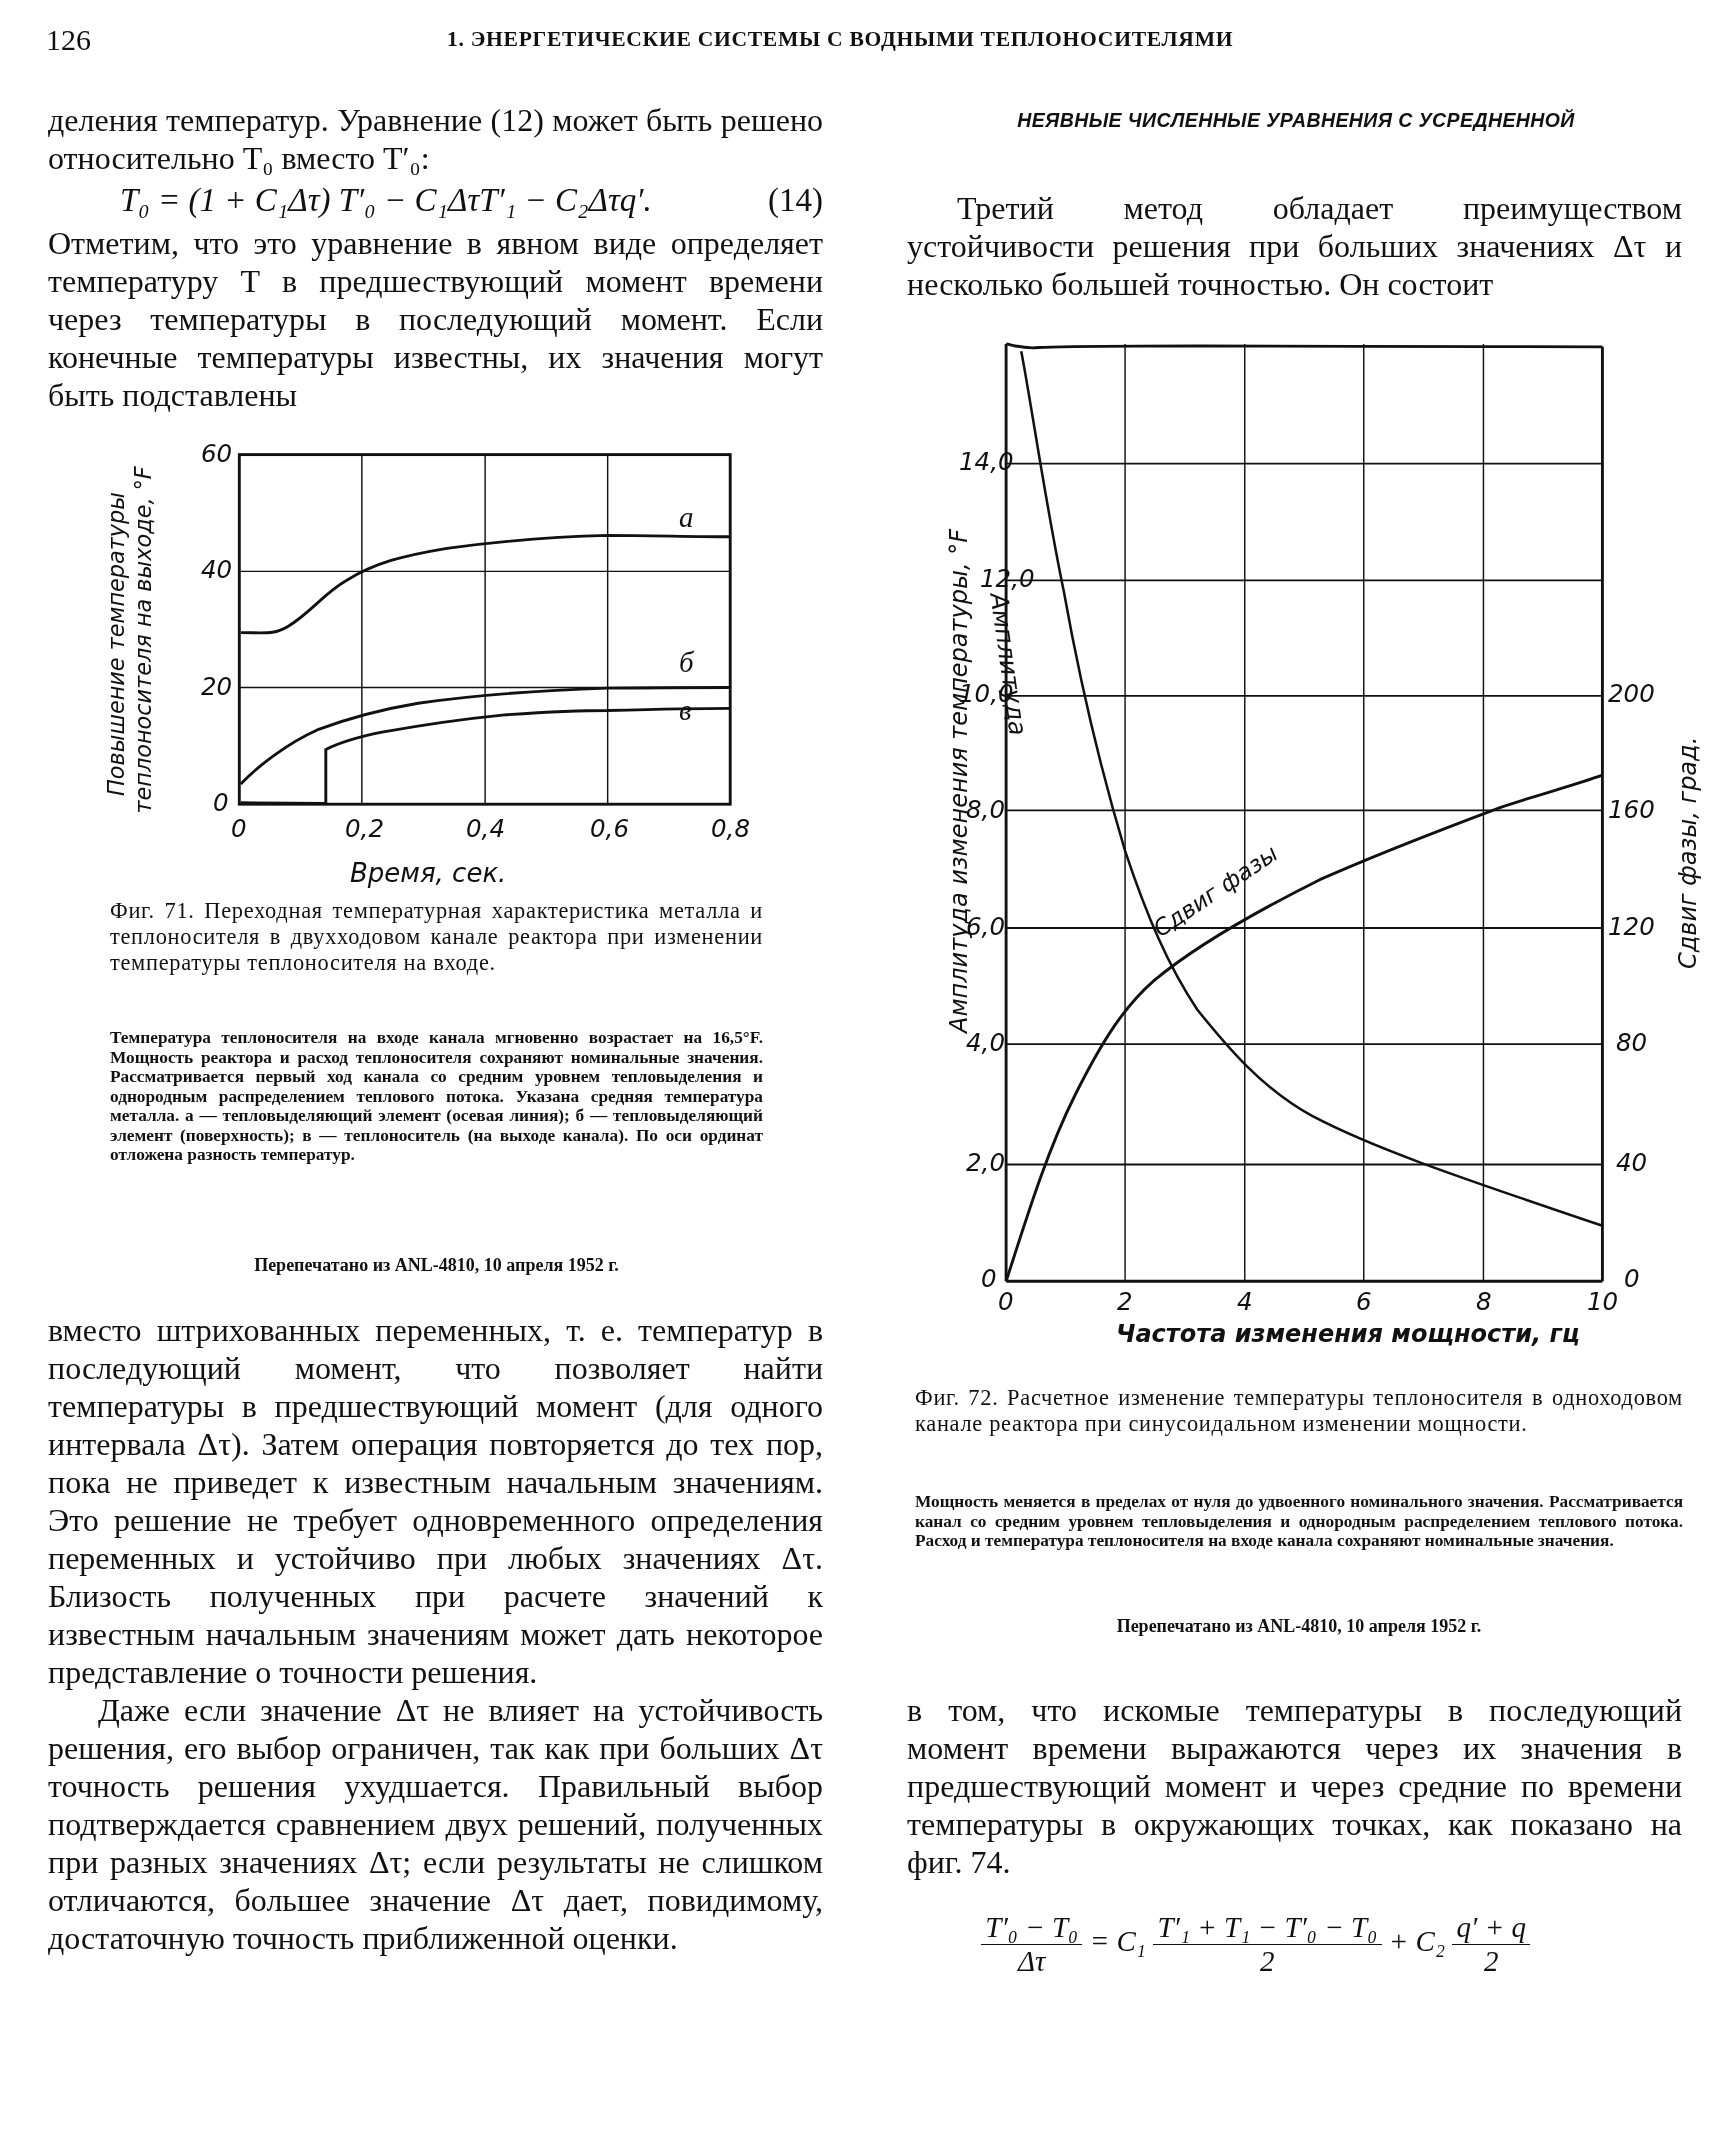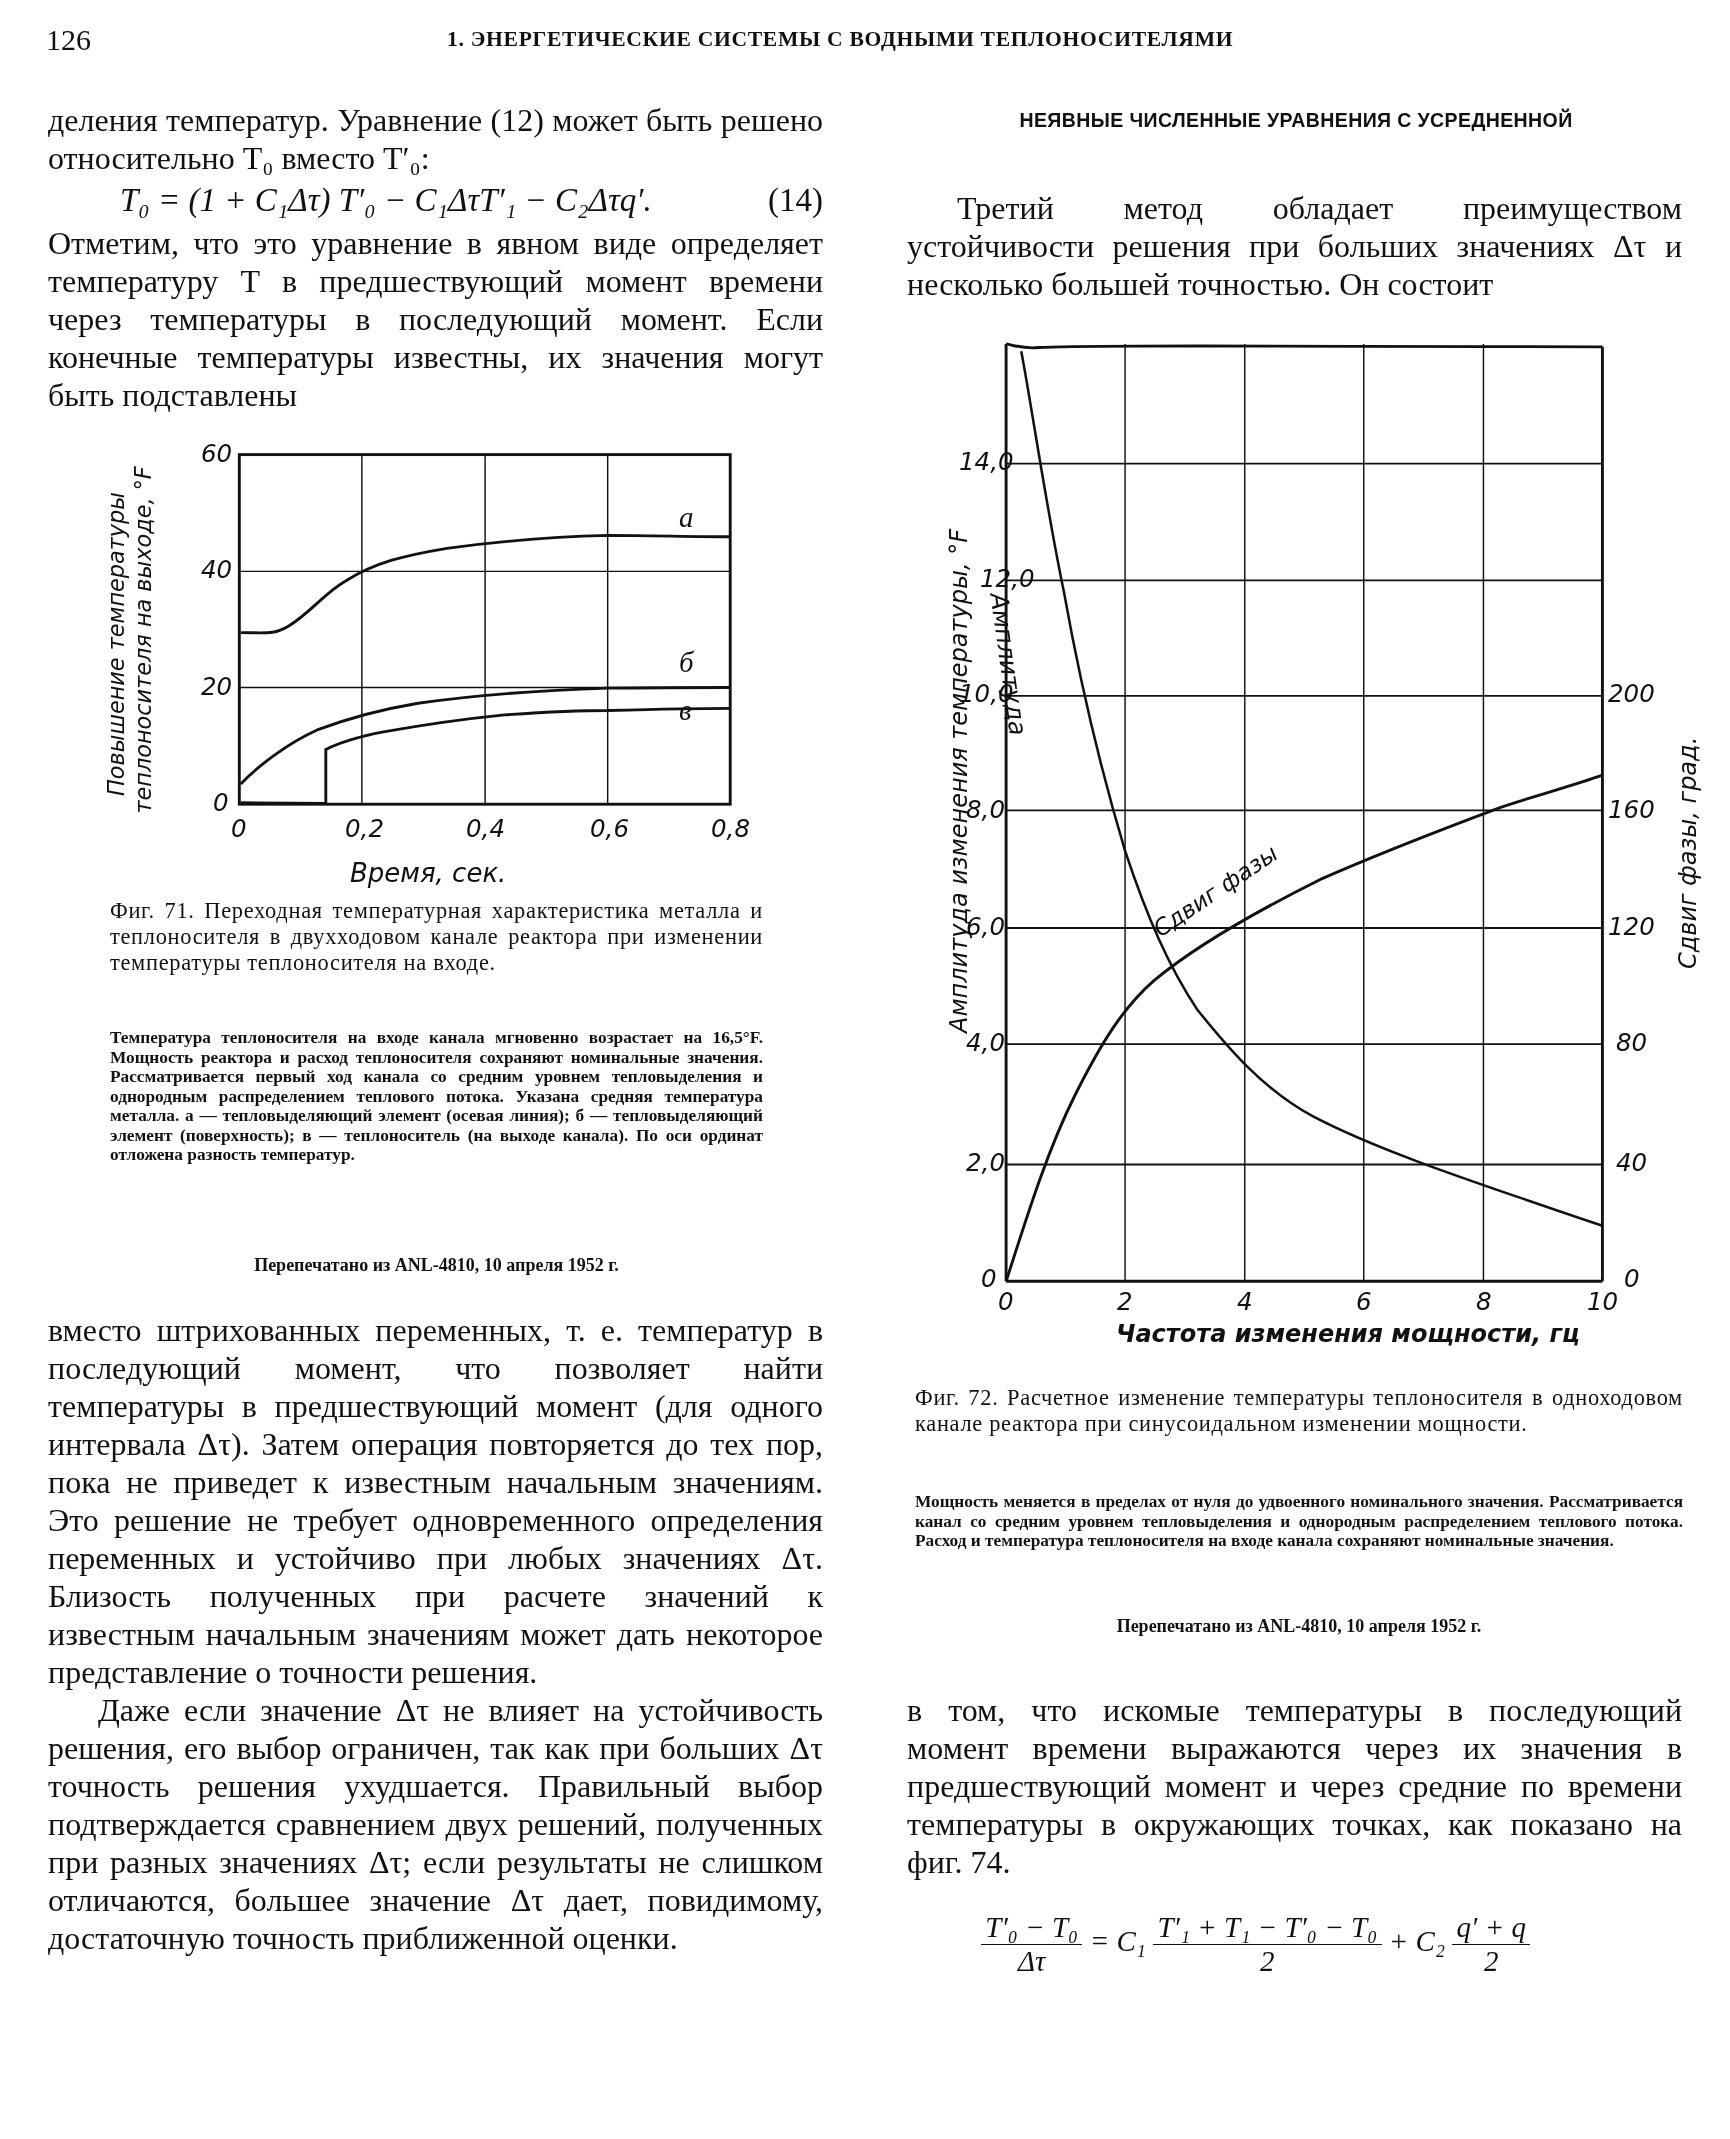--- a/index.html
+++ b/index.html
@@ -85,21 +85,21 @@
   </div>
   <div class="abs note" style="left:110px; top:1028px; width:653px;">Температура теплоносителя на входе канала мгновенно возрастает на 16,5°F. Мощность реактора и расход теплоносителя сохраняют номинальные значения. Рассматривается первый ход канала со средним уровнем тепловыделения и однородным распределением теплового потока. Указана средняя температура металла. а — тепловыделяющий элемент (осевая линия); б — тепловыделяющий элемент (поверхность); в — теплоноситель (на выходе канала). По оси ординат отложена разность температур.</div>
   <div class="abs source" style="left:110px; top:1255px; width:653px;">Перепечатано из ANL-4810, 10 апреля 1952 г.</div>
 </div>
 
 <div class="col" style="left:48px; top:1311px; width:775px;">
   <p>вместо штрихованных переменных, т. е. температур в последующий момент, что позволяет найти температуры в предшествующий момент (для одного интервала Δτ). Затем операция повторяется до тех пор, пока не приведет к известным начальным значениям. Это решение не требует одновременного определения переменных и устойчиво при любых значениях Δτ. Близость полученных при расчете значений к известным начальным значениям может дать некоторое представление о точности решения.</p>
   <p class="indent">Даже если значение Δτ не влияет на устойчивость решения, его выбор ограничен, так как при больших Δτ точность решения ухудшается. Правильный выбор подтверждается сравнением двух решений, полученных при разных значениях Δτ; если результаты не слишком отличаются, большее значение Δτ дает, повидимому, достаточную точность приближенной оценки.</p>
 </div>
 
-<div class="abs sec-title" style="left:910px; top:107px; width:772px;">
+<div class="abs sec-title" style="left:910px; top:107px; width:772px;font-style:italic;">
   <div>НЕЯВНЫЕ ЧИСЛЕННЫЕ УРАВНЕНИЯ С УСРЕДНЕННОЙ</div>
 </div>
 <div class="col" style="left:907px; top:189px; width:775px;">
   <p class="indent">Третий метод обладает преимуществом устойчивости решения при больших значениях Δτ и несколько большей точностью. Он состоит</p>
 </div>
 
 <div>
   <svg style="left:0; top:0;" width="1731" height="1370" viewBox="0 0 2400 1900">
 
     <path d="M1395,477 C1410,480 1420,484 1440,482 C1470,480 1520,479 2222,481" fill="none" stroke="#111" stroke-width="4"></path>

